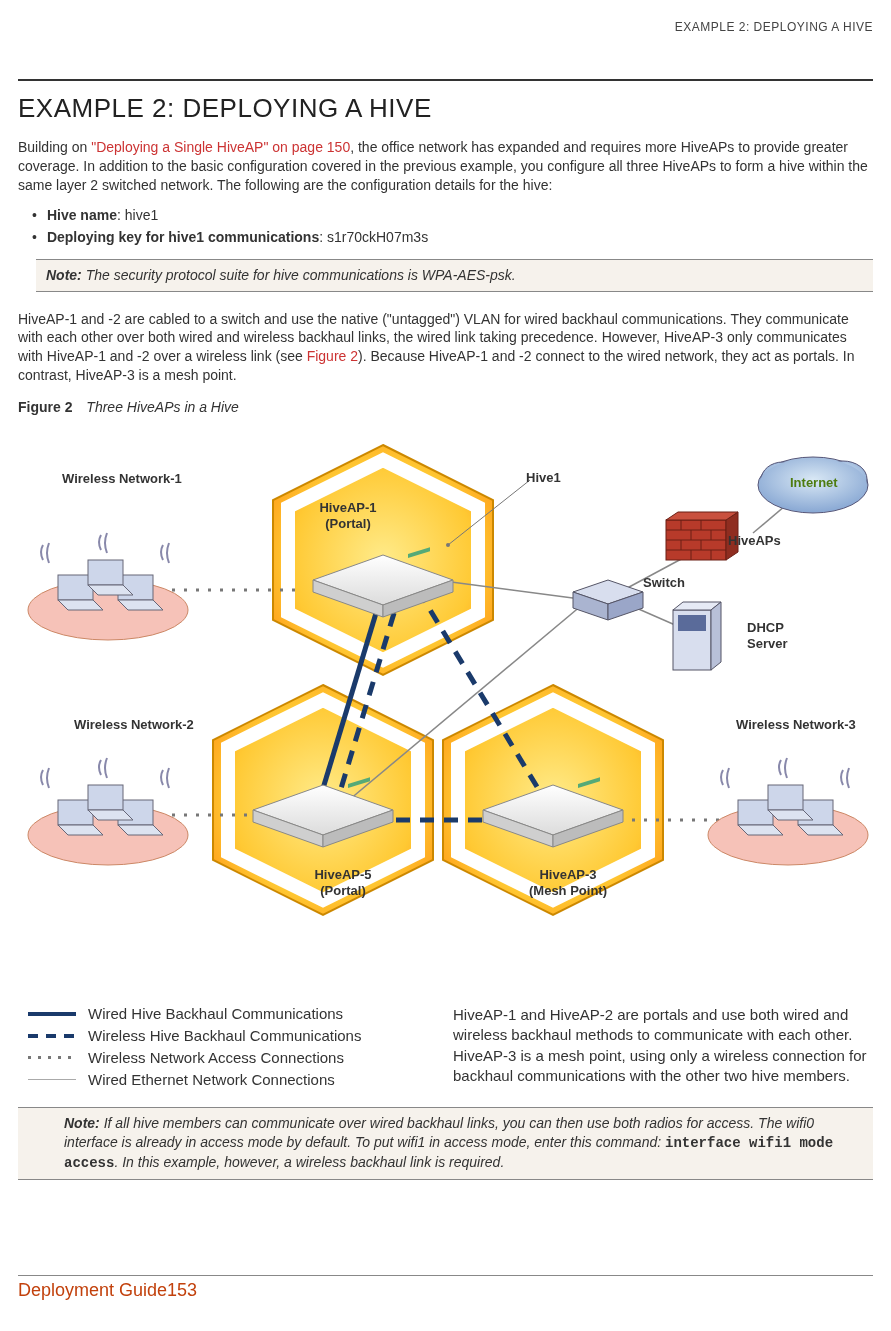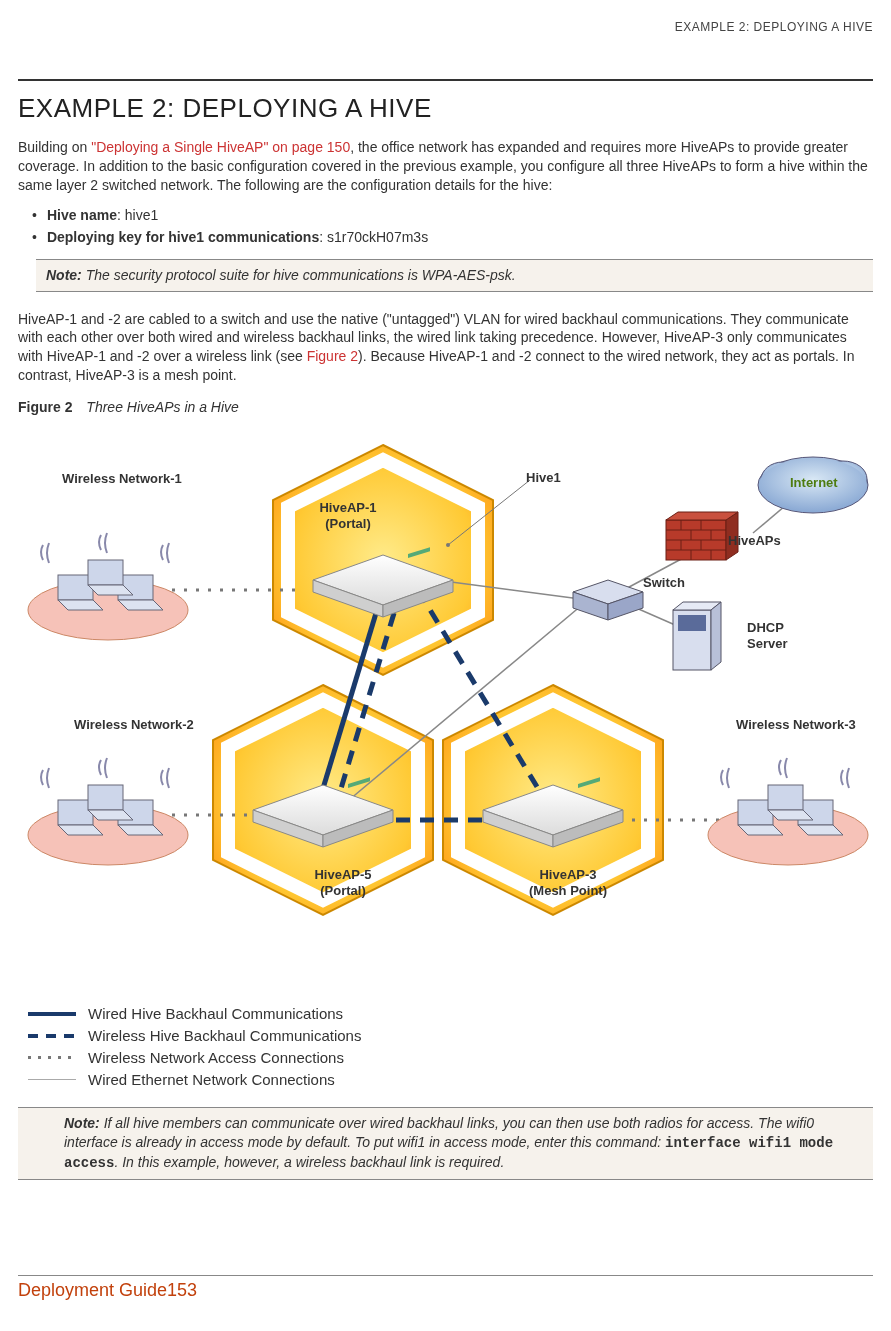--- a/index.html
+++ b/index.html
@@ -376,20 +376,21 @@
     </div>
     <div class="legend-item">
       <div class="legend-line" style="background:repeating-linear-gradient(90deg,#777 0,#777 3px,transparent 3px,transparent 10px); height:3px;"></div>
       <span>Wireless Network Access Connections</span>
     </div>
     <div class="legend-item">
       <div class="legend-line" style="background:#aaa; height:1.5px;"></div>
       <span>Wired Ethernet Network Connections</span>
     </div>
   </div>
+  <div class="legend-desc">HiveAP-1 and HiveAP-2 are portals and use both wired and wireless backhaul methods to communicate with each other. HiveAP-3 is a mesh point, using only a wireless connection for backhaul communications with the other two hive members.</div>
 </div>
 
 <div class="note-box full">
   <span class="note-label">Note:</span><span> If all hive members can communicate over wired backhaul links, you can then use both radios for access. The wifi0 interface is already in access mode by default. To put wifi1 in access mode, enter this command: </span><span class="mono">interface wifi1 mode access</span><span>. In this example, however, a wireless backhaul link is required.</span>
 </div>
 
 <div class="footer-line"></div>
 <div class="footer">
   <span>Deployment Guide</span>
   <span>153</span>

